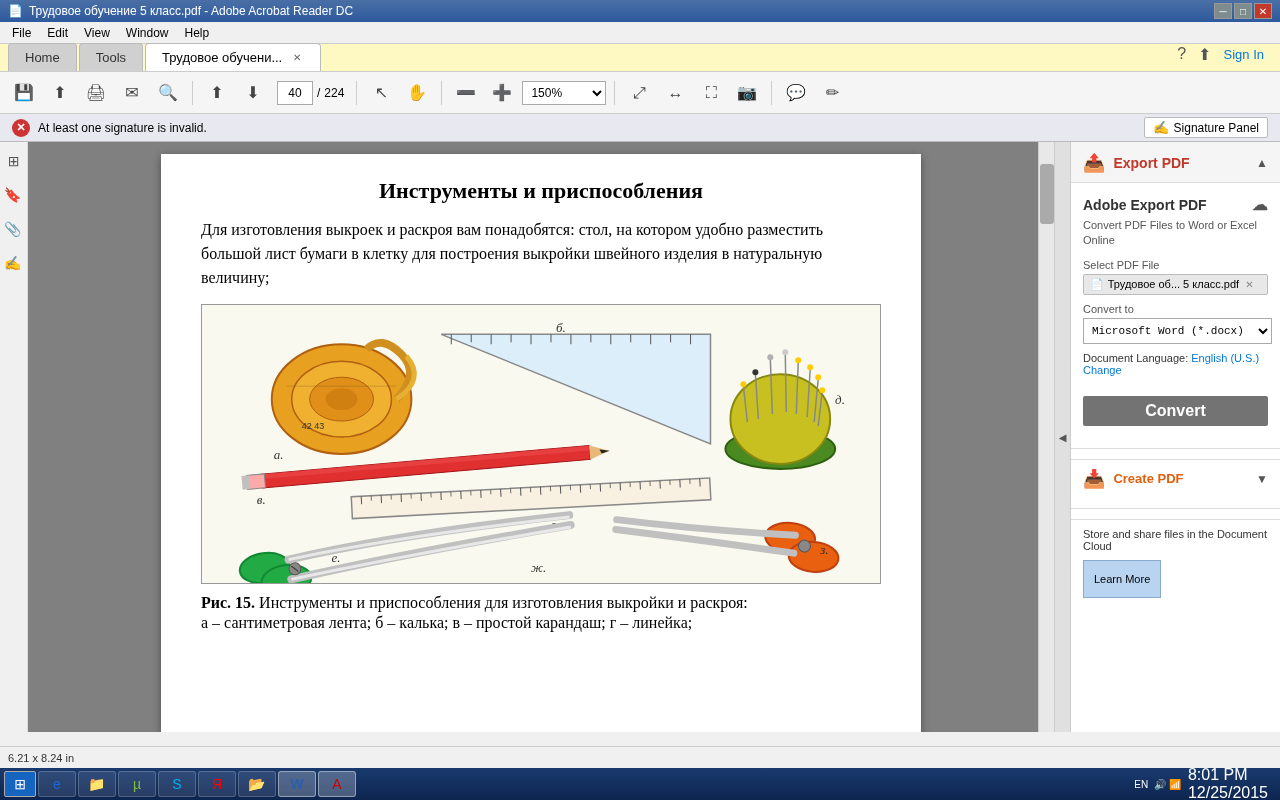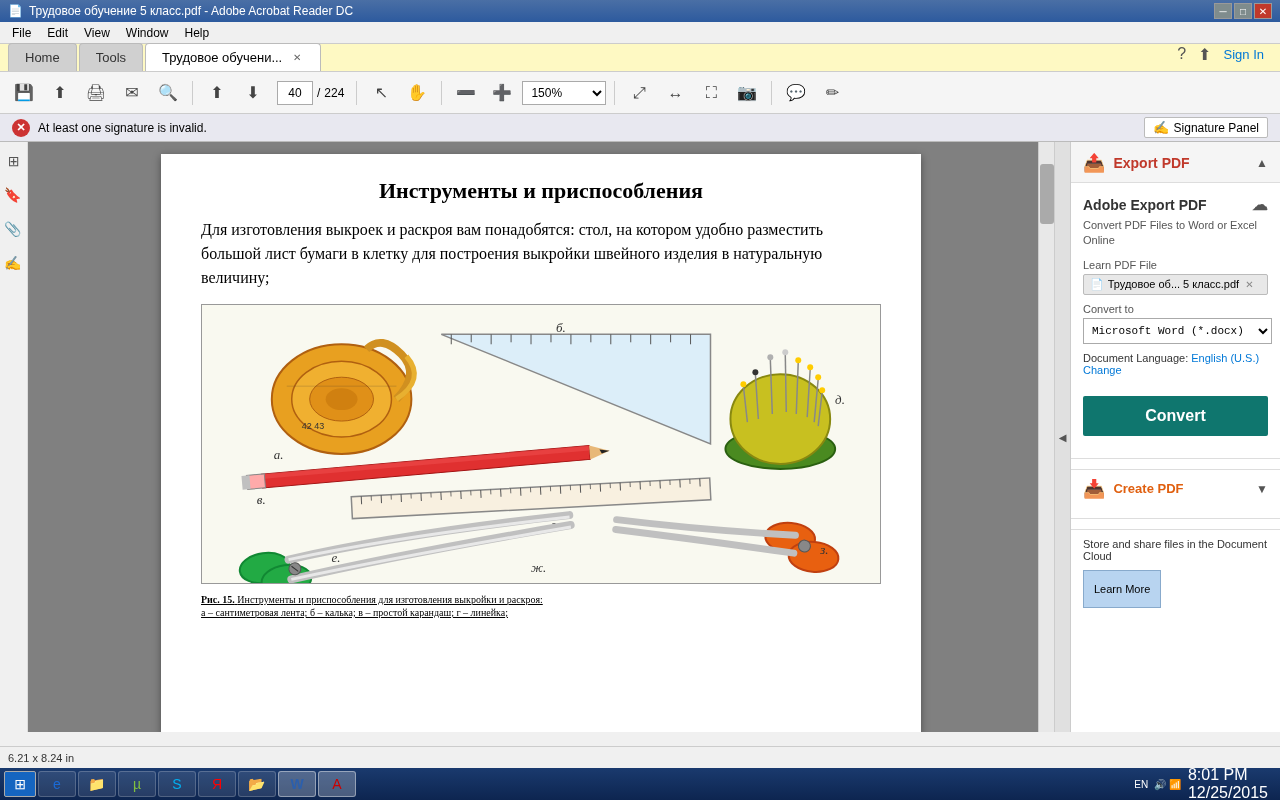--- a/index.html
+++ b/index.html
@@ -222,24 +222,23 @@
       height: 280px;
       background: #f9f9f0;
       display: flex;
       align-items: center;
       justify-content: center;
       position: relative;
       overflow: hidden;
       margin-bottom: 10px;
     }
     .pdf-caption {
-      font-size: 10px;
+      font-size: 16px;
       font-family: 'Times New Roman', serif;
       margin-top: 4px;
-      text-decoration: underline;
     }
     .pdf-caption strong { font-weight: bold; }
 
     
     .collapse-arrow {
       width: 16px;
       background: #e0e0e0;
       border-left: 1px solid #ccc;
       display: flex;
       align-items: center;
@@ -335,22 +334,22 @@
       color: #333;
       margin-top: 8px;
     }
     .doc-language a {
       color: #0078d7;
       text-decoration: none;
       cursor: pointer;
     }
     .convert-btn {
       width: 100%;
-      height: 40px;
-      background: #0f766e;
+      height: 30px;
+      background: #737373;
       color: white;
       border: none;
       font-size: 16px;
       font-weight: bold;
       cursor: pointer;
       margin-top: 20px;
       border-radius: 2px;
     }
 
     .panel-divider { height: 1px; background: #ddd; margin: 10px 0; }
@@ -753,21 +752,21 @@
       <span class="panel-collapse-icon">▲</span>
     </div>
 
     <div class="panel-content">
       <div class="panel-section-title">
         <span>Adobe Export PDF</span>
         <span style="font-size:16px; color:#555;">☁</span>
       </div>
       <div class="panel-subtitle">Convert PDF Files to Word or Excel Online</div>
 
-      <div class="panel-label">Learn PDF File</div>
+      <div class="panel-label">Select PDF File</div>
       <div class="file-tag">
         <span style="font-size:11px;">📄</span>
         <span>Трудовое об...  5 класс.pdf</span>
         <span class="file-tag-x">✕</span>
       </div>
 
       <div class="panel-label">Convert to</div>
       <div class="convert-to-row">
         <select class="convert-select">
           <option>Microsoft Word (*.docx)</option>

